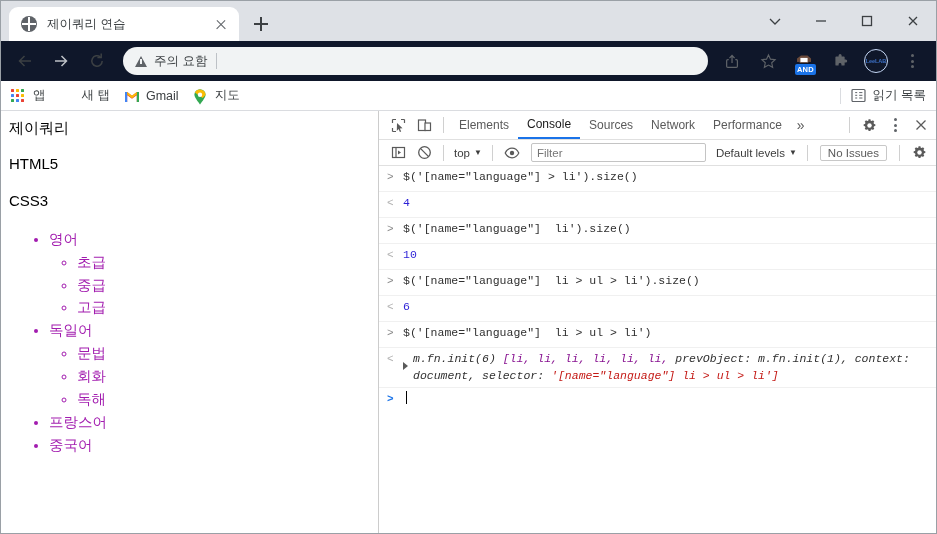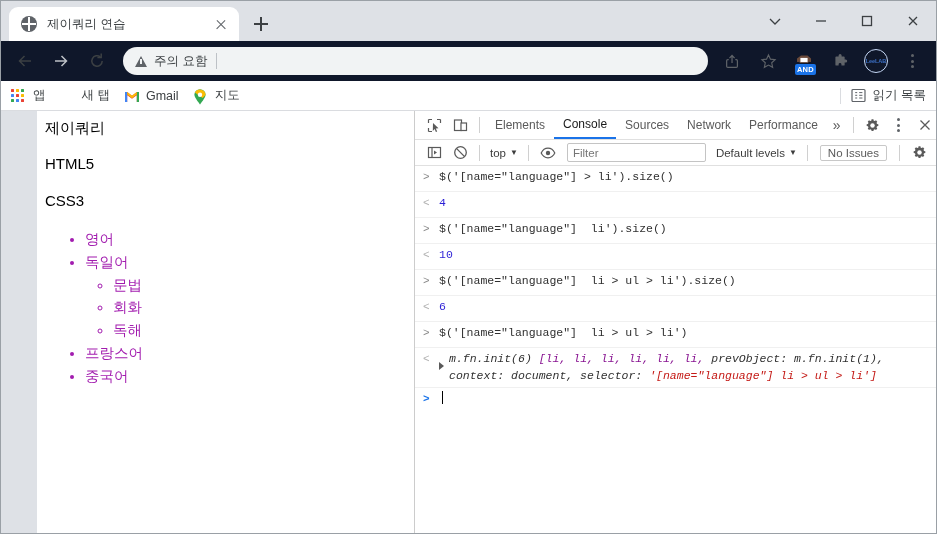--- a/index.html
+++ b/index.html
@@ -198,21 +198,20 @@
     display: flex; align-items: center;
     font-size: 12.5px; color: #3c4043;
   }
   .rl-sep { width: 1px; height: 16px; background: #dadce0; margin-right: 10px; }
 
   
   .content {
     display: flex;
     height: calc(534px - 40px - 40px - 30px - 2px);
     background: #fff;
-    margin-left: 36px;
   }
   .page {
     width: 377px;
     background: #ffffff;
     overflow: hidden;
     padding: 8px 0 0 8px;
     position: relative;
   }
   .p-line {
     font-family: "Liberation Sans", sans-serif;
@@ -516,20 +515,25 @@
   <div class="content">
 
     <div class="page">
       <p class="p-line">제이쿼리</p>
       <p class="p-line">HTML5</p>
       <p class="p-line">CSS3</p>
 
       <ul class="lvl1">
         <li>
           <span>영어</span>
+          <ul class="lvl2">
+            <li>초급</li>
+            <li>중급</li>
+            <li>고급</li>
+          </ul>
         </li>
         <li>
           <span>독일어</span>
           <ul class="lvl2">
             <li>문법</li>
             <li>회화</li>
             <li>독해</li>
           </ul>
         </li>
         <li>프랑스어</li>

